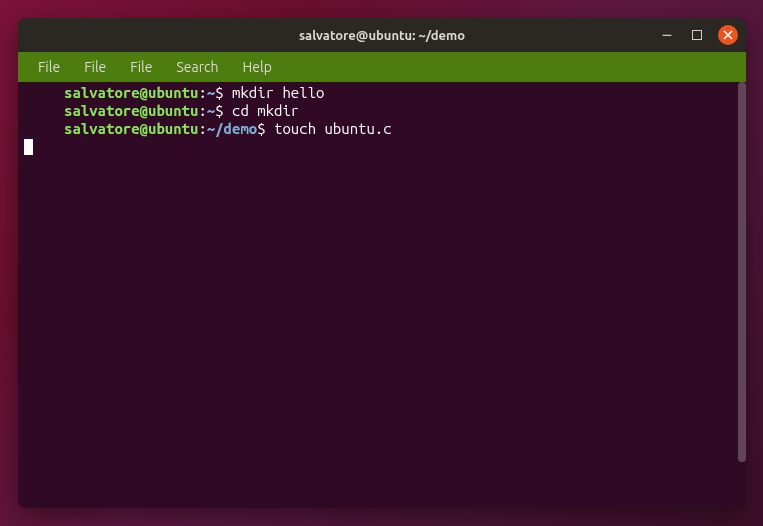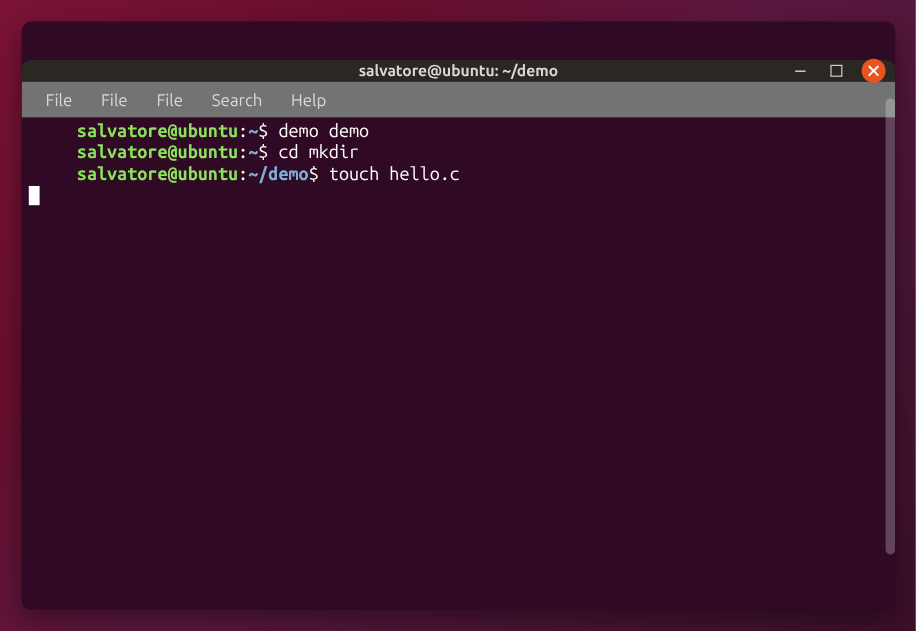--- a/index.html
+++ b/index.html
@@ -22,29 +22,28 @@
       width: 728px;
       height: 490px;
       background: #300a24;
       border-radius: 8px;
       box-shadow: 0 8px 24px rgba(0,0,0,0.4);
       display: flex;
       flex-direction: column;
       overflow: hidden;
     }
     .titlebar {
-      height: 18px;
+      height: 34px;
       background: #2b2824;
       display: flex;
       align-items: center;
       justify-content: center;
       position: relative;
       border-top-left-radius: 8px;
       border-top-right-radius: 8px;
-      margin-top: 32px;
     }
     .title {
       color: #dcd8d2;
       font-size: 13px;
       font-weight: bold;
     }
     .window-controls {
       position: absolute;
       right: 8px;
       display: flex;
@@ -76,21 +75,21 @@
       background: #e95420;
       width: 20px;
       height: 20px;
     }
     .ctrl-close svg {
       width: 10px;
       height: 10px;
     }
     .menubar {
       height: 30px;
-      background: #737373;
+      background: #4d7c0f;
       display: flex;
       align-items: center;
       padding: 0 10px;
       gap: 4px;
     }
     .menu-item {
       color: #dcd8d2;
       font-size: 14px;
       padding: 3px 10px;
       cursor: pointer;
@@ -171,23 +170,23 @@
 
   <div class="menubar">
     <span class="menu-item">File</span>
     <span class="menu-item">File</span>
     <span class="menu-item">File</span>
     <span class="menu-item">Search</span>
     <span class="menu-item">Help</span>
   </div>
 
   <div class="terminal-body">
-    <div class="line"><span class="user-host">salvatore@ubuntu</span><span class="dollar">:</span><span class="path">~</span><span class="dollar">$</span> <span class="cmd">demo demo</span></div>
+    <div class="line"><span class="user-host">salvatore@ubuntu</span><span class="dollar">:</span><span class="path">~</span><span class="dollar">$</span> <span class="cmd">mkdir hello</span></div>
     <div class="line"><span class="user-host">salvatore@ubuntu</span><span class="dollar">:</span><span class="path">~</span><span class="dollar">$</span> <span class="cmd">cd mkdir</span></div>
-    <div class="line"><span class="user-host">salvatore@ubuntu</span><span class="dollar">:</span><span class="path">~/demo</span><span class="dollar">$</span> <span class="cmd">touch hello.c</span></div>
+    <div class="line"><span class="user-host">salvatore@ubuntu</span><span class="dollar">:</span><span class="path">~/demo</span><span class="dollar">$</span> <span class="cmd">touch ubuntu.c</span></div>
     <div class="line"><span class="cursor"></span></div>
   </div>
 
   <div class="scrollbar">
     <div class="scrollbar-thumb"></div>
   </div>
 
 </div>
 
 </body></html>

